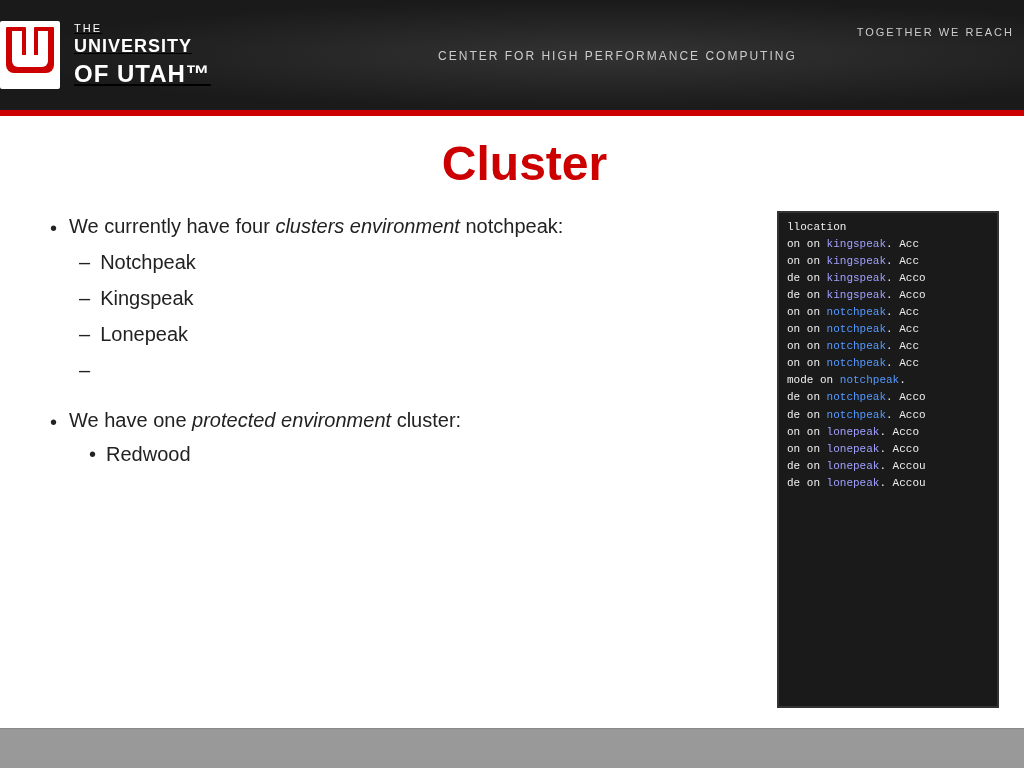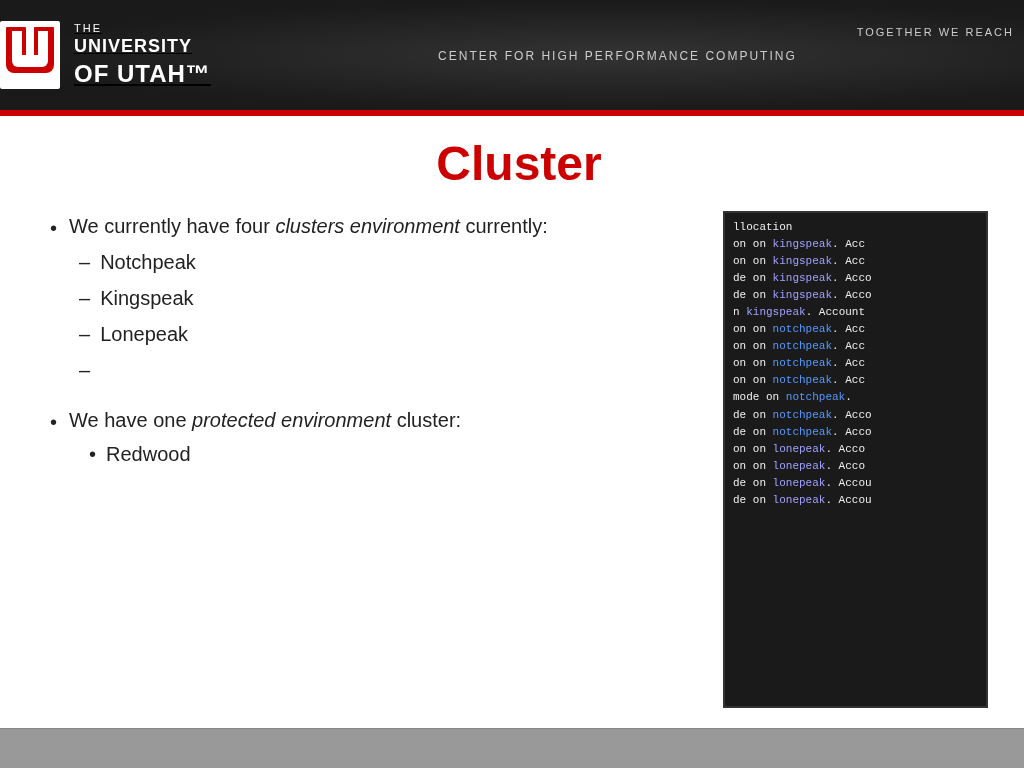--- a/index.html
+++ b/index.html
@@ -105,21 +105,21 @@
     }
 
     
     .red-bar {
       height: 6px;
       background: #cc0000;
     }
 
     
     .main-content {
-      padding: 20px 36px 20px 50px;
+      padding: 20px 25px 20px 50px;
       display: flex;
       flex-direction: column;
       height: calc(768px - 116px - 40px);
     }
 
     .slide-title {
       text-align: center;
       font-size: 48px;
       font-weight: bold;
       color: #cc0000;
@@ -186,21 +186,21 @@
       display: flex;
       gap: 10px;
       margin-left: 20px;
       margin-top: 4px;
       font-size: 20px;
       align-items: flex-start;
     }
 
     
     .terminal-area {
-      width: 265px;
+      width: 222px;
       flex-shrink: 0;
       background: #1a1a1a;
       border: 2px solid #333;
       overflow: hidden;
       font-family: 'Courier New', monospace;
       font-size: 11px;
       padding: 6px 8px;
       line-height: 1.55;
       color: #eee;
     }
@@ -267,21 +267,21 @@
 <div class="main-content">
   <h1 class="slide-title">Cluster</h1>
 
   <div class="content-area">
 
     <div class="text-area">
 
       <div class="bullet-item">
         <span class="bullet-dot">•</span>
         <div class="bullet-content">
-          <span>We currently have four </span><span class="italic-text">clusters environment</span><span> currently:</span>
+          <span>We currently have four </span><span class="italic-text">clusters environment</span><span> notchpeak:</span>
           <div class="sub-bullets">
             <div class="sub-bullet-item">
               <span class="dash">–</span>
               <span>Notchpeak</span>
             </div>
             <div class="sub-bullet-item">
               <span class="dash">–</span>
               <span>Kingspeak</span>
             </div>
             <div class="sub-bullet-item">
@@ -306,21 +306,20 @@
         </div>
       </div>
     </div>
 
     <div class="terminal-area">
       <span class="t-line t-white">llocation</span>
       <span class="t-line"><span class="t-white">on on </span><span class="t-purple">kingspeak</span><span class="t-white">. Acc</span></span>
       <span class="t-line"><span class="t-white">on on </span><span class="t-purple">kingspeak</span><span class="t-white">. Acc</span></span>
       <span class="t-line"><span class="t-white">de on </span><span class="t-purple">kingspeak</span><span class="t-white">. Acco</span></span>
       <span class="t-line"><span class="t-white">de on </span><span class="t-purple">kingspeak</span><span class="t-white">. Acco</span></span>
-      <span class="t-line"><span class="t-white">n </span><span class="t-purple">kingspeak</span><span class="t-white">. Account</span></span>
       <span class="t-line"><span class="t-white">on on </span><span class="t-blue">notchpeak</span><span class="t-white">. Acc</span></span>
       <span class="t-line"><span class="t-white">on on </span><span class="t-blue">notchpeak</span><span class="t-white">. Acc</span></span>
       <span class="t-line"><span class="t-white">on on </span><span class="t-blue">notchpeak</span><span class="t-white">. Acc</span></span>
       <span class="t-line"><span class="t-white">on on </span><span class="t-blue">notchpeak</span><span class="t-white">. Acc</span></span>
       <span class="t-line"><span class="t-white"> mode on </span><span class="t-blue">notchpeak</span><span class="t-white">.</span></span>
       <span class="t-line"><span class="t-white">de on </span><span class="t-blue">notchpeak</span><span class="t-white">. Acco</span></span>
       <span class="t-line"><span class="t-white">de on </span><span class="t-blue">notchpeak</span><span class="t-white">. Acco</span></span>
       <span class="t-line"><span class="t-white">on on </span><span class="t-purple">lonepeak</span><span class="t-white">. Acco</span></span>
       <span class="t-line"><span class="t-white">on on </span><span class="t-purple">lonepeak</span><span class="t-white">. Acco</span></span>
       <span class="t-line"><span class="t-white">de on </span><span class="t-purple">lonepeak</span><span class="t-white">. Accou</span></span>

